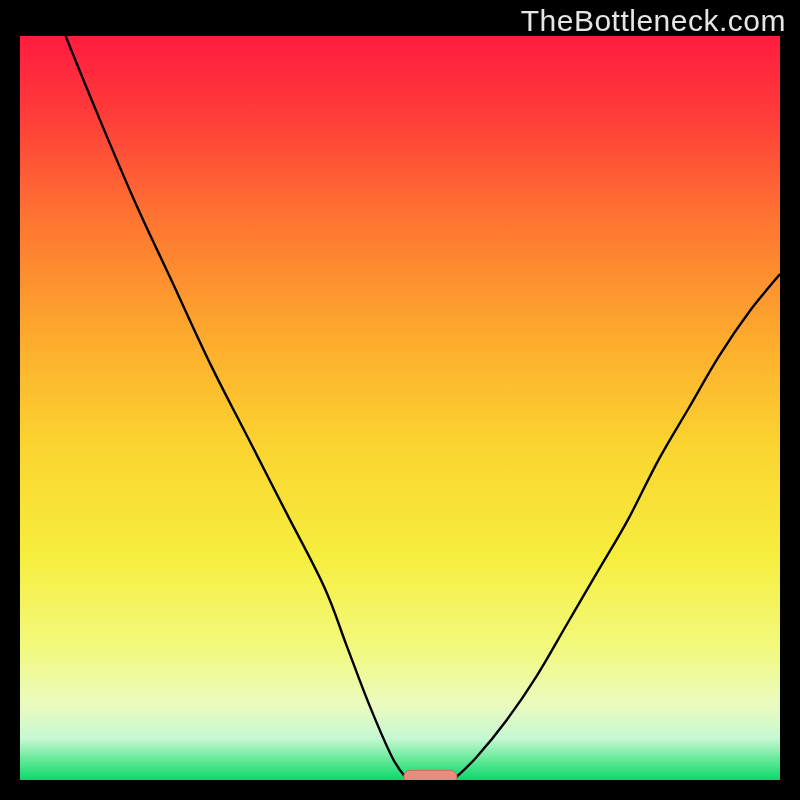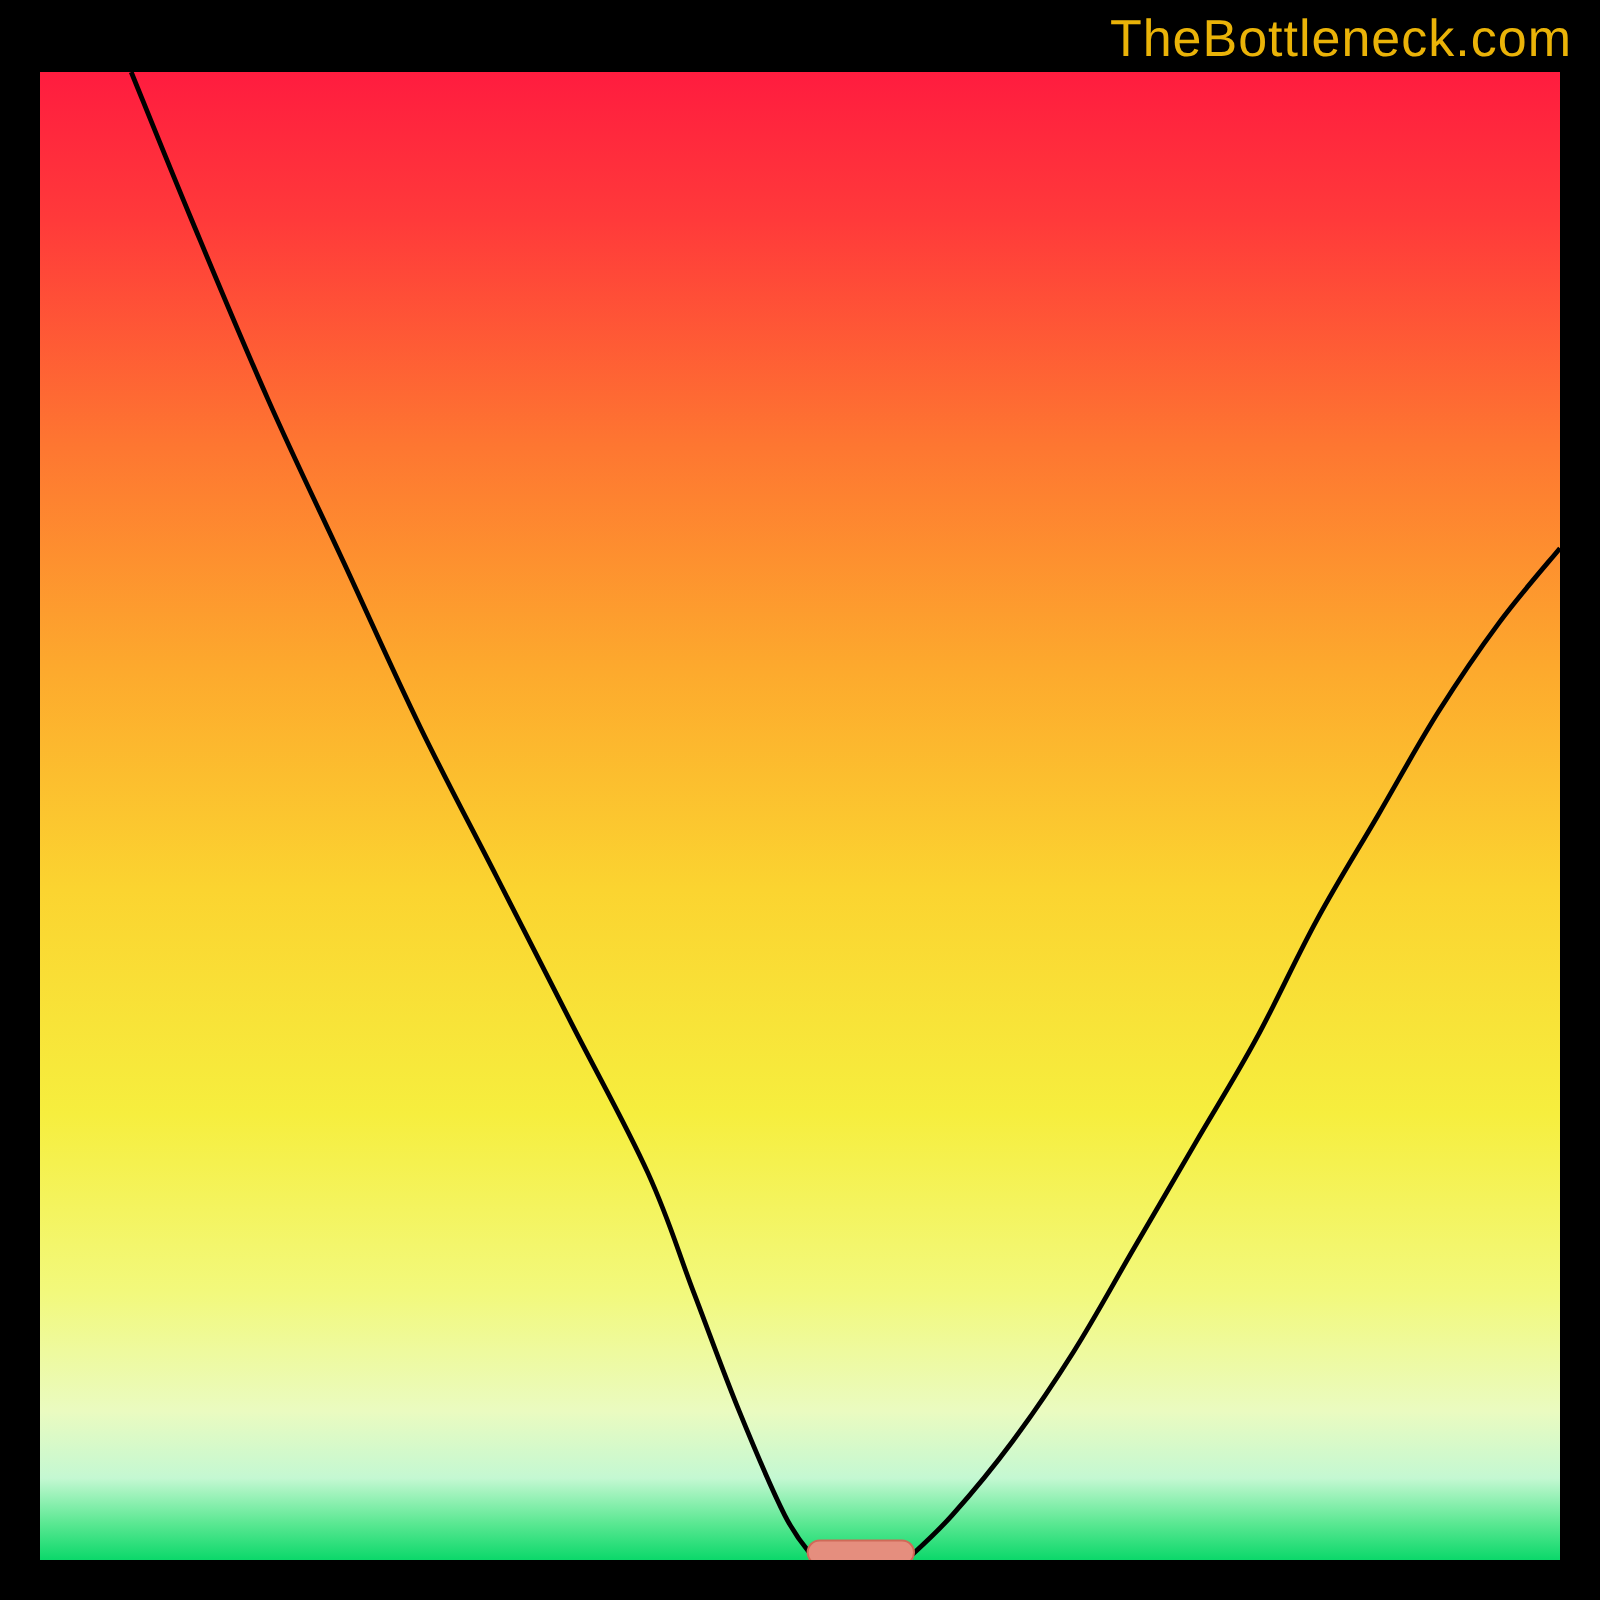--- a/index.html
+++ b/index.html
@@ -14,22 +14,22 @@
   .frame {
     position: relative;
     width: 800px;
     height: 800px;
     background: #000;
   }
   .watermark {
     position: absolute;
     top: 4px;
     right: 14px;
-    color: #eab308;
-    font-size: 26px;
+    color: #e5e5e5;
+    font-size: 30px;
     font-weight: 500;
     letter-spacing: 0.5px;
     z-index: 10;
   }
   .plot-wrap {
     position: absolute;
     left: 20px;
     top: 36px;
     width: 760px;
     height: 744px;

